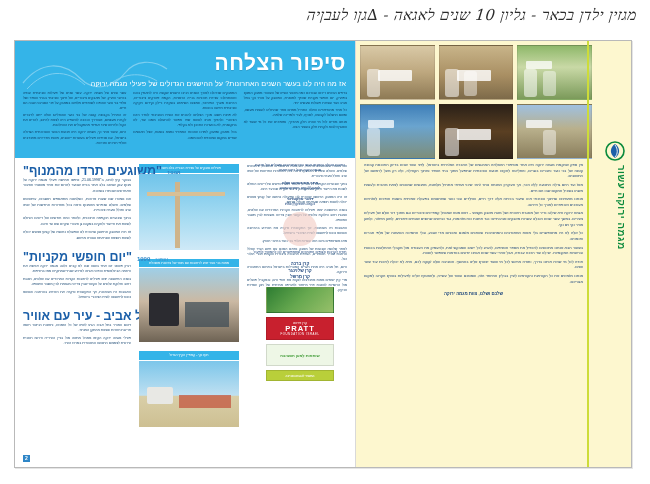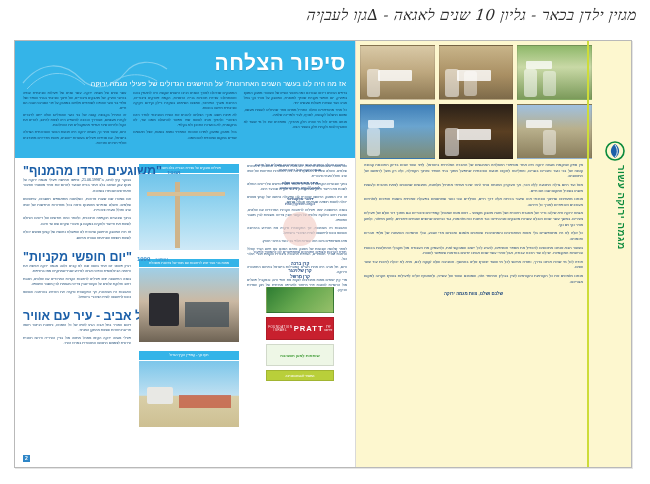--- a/index.html
+++ b/index.html
@@ -123,21 +123,21 @@
   #infocol .blk{margin-bottom:6px;}
   #infocol .lbl{font-size:4.4px;font-weight:bold;color:#16407a;line-height:1.5;direction:rtl;}
   #infocol .txt{font-size:3.6px;line-height:1.5;color:#16407a;direction:rtl;text-align:center;}
   #infocol .url{font-size:4px;color:#16407a;direction:ltr;word-break:break-all;}
   #infocol .hdr{font-size:4px;font-weight:bold;color:#16407a;margin-top:4px;}
 
   .stamp{width:34px;height:34px;border-radius:50%;background:#f2c9c1;opacity:.6;margin:6px auto 4px auto;}
 
   .logo{width:66px;margin:0 auto 4px auto;border:1px solid rgba(0,0,0,.12);}
   .logoA{height:24px;background:linear-gradient(135deg,#2e7d32 0%,#66a84f 50%,#97c06a 100%);}
-  .logoB{height:21px;background:#c8202e;color:#fff;display:flex;flex-direction:row;
+  .logoB{height:21px;background:#c8202e;color:#fff;display:flex;flex-direction:column;
          align-items:center;justify-content:center;line-height:1;}
   .logoB .t1{font-size:3.4px;}
   .logoB .t2{font-size:7.6px;font-weight:bold;letter-spacing:1px;}
   .logoB .t3{font-size:2.8px;letter-spacing:.6px;}
   .logoC{height:20px;background:#eef7e6;display:flex;align-items:center;justify-content:center;}
   .logoC .t{font-size:4px;font-weight:bold;color:#3f9b35;}
   .logoD{height:9px;background:#b9cf3a;display:flex;align-items:center;justify-content:center;}
   .logoD .t{font-size:2.8px;font-weight:bold;color:#ffffff;}
 </style>
 </head>

